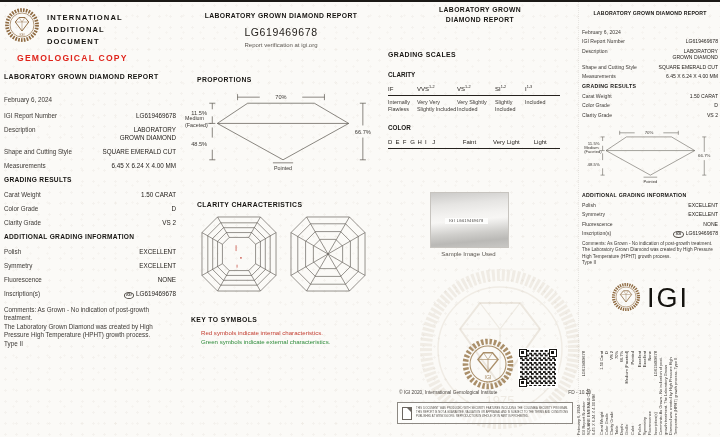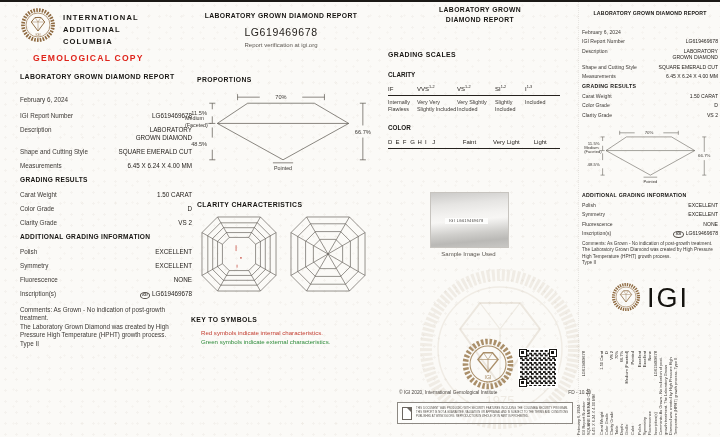--- a/index.html
+++ b/index.html
@@ -3,21 +3,21 @@
 <meta charset="utf-8">
 <style>
   html,body{margin:0;padding:0;}
   body{width:720px;height:437px;position:relative;font-family:"Liberation Sans","DejaVu Sans",sans-serif;color:#2b2724;background:#e9e7e3;overflow:hidden;}
   .cert{position:absolute;inset:0;background:#fbfaf7;
     background-image:radial-gradient(rgba(170,155,130,0.08) 1px,transparent 1.2px),radial-gradient(rgba(170,155,130,0.05) 1px,transparent 1.2px);
     background-size:11px 11px,17px 17px;background-position:0 0,5px 7px;}
   .topbar{position:absolute;top:0;left:0;width:100%;height:2px;background:#1b1916;z-index:5;}
 
   section{position:absolute;z-index:2;}
-  .p1{left:20px;top:7px;width:172px;}
+  .p1{left:4px;top:7px;width:172px;}
   .p2{left:183px;top:7px;width:196px;height:424px;}
   .p3{left:383px;top:1px;width:194px;height:424px;}
   .p4{left:582px;top:10px;width:136px;}
 
   
   .logo-row{display:flex;align-items:flex-start;gap:7px;}
   .org-name{font-size:7.6px;font-weight:bold;letter-spacing:1.1px;line-height:1.55;padding-top:5px;color:#171512;}
   .ecopy{color:#df241b;font-weight:bold;font-size:8.6px;letter-spacing:1.2px;margin:6px 0 0 13px;}
   .rpt-title{font-size:6.9px;font-weight:bold;letter-spacing:.4px;margin:10px 0 0 0;color:#171512;}
   .date-row{font-size:6.3px;margin-top:15px;color:#3c3834;}
@@ -108,21 +108,21 @@
           <circle cx="24" cy="24" r="20" fill="none" stroke="#8f6b42" stroke-width="5" stroke-dasharray="2.2 1.6"></circle>
           <circle cx="24" cy="24" r="16" fill="none" stroke="#8f6b42" stroke-width="0.9"></circle>
           <path d="M15 20 L20 14 H28 L33 20 L24 32 Z" fill="none" stroke="#8f6b42" stroke-width="1.3"></path>
           <path d="M15 20 H33 M20 14 L24 20 L28 14 M24 20 V32" stroke="#8f6b42" stroke-width="0.6" fill="none"></path>
           <text x="24" y="38.5" text-anchor="middle" font-size="5" fill="#8f6b42">IGI</text>
         </svg>
       </span>
       <div class="org-name">
         <div>INTERNATIONAL</div>
         <div>ADDITIONAL</div>
-        <div>COLUMBIA</div>
+        <div>DOCUMENT</div>
       </div>
     </div>
     <div class="ecopy">GEMOLOGICAL COPY</div>
     <div class="rpt-title">LABORATORY GROWN DIAMOND REPORT</div>
 
     <div class="date-row" style="margin-top:16px;">February 6, 2024</div>
     <div class="rows">
       <div class="row">
         <span>IGI Report Number</span>
         <span class="val">LG619469678</span>

